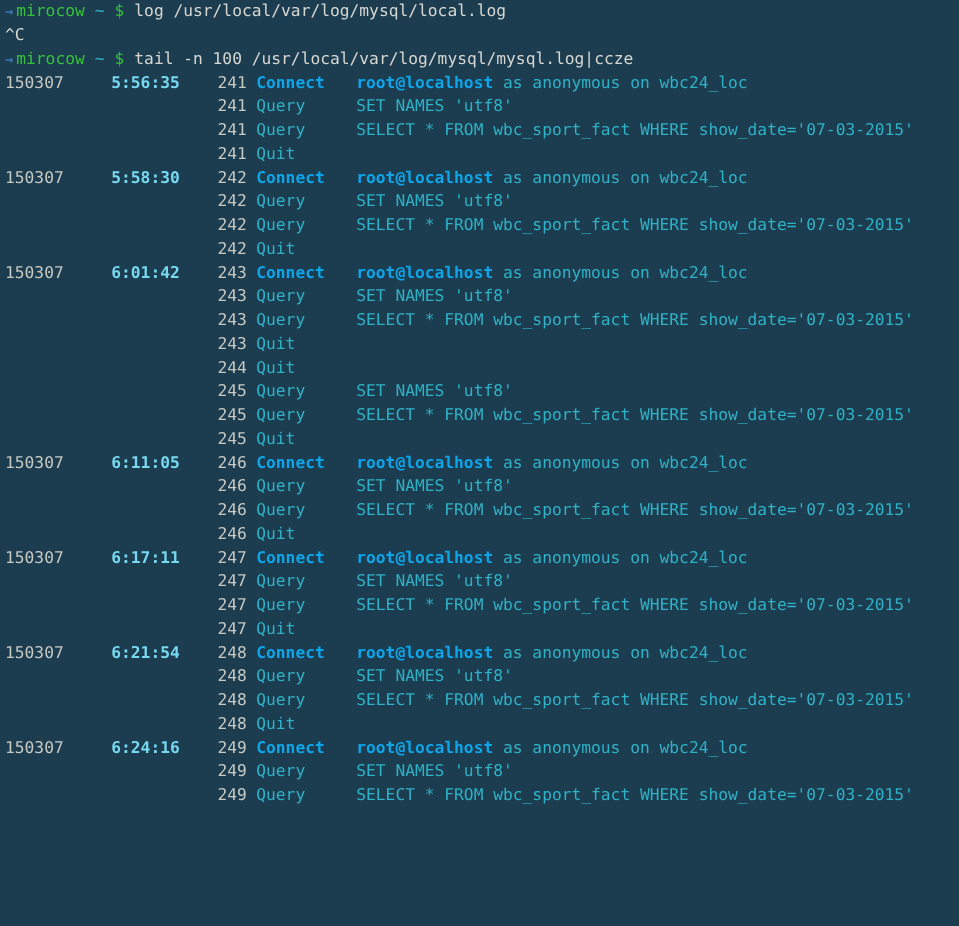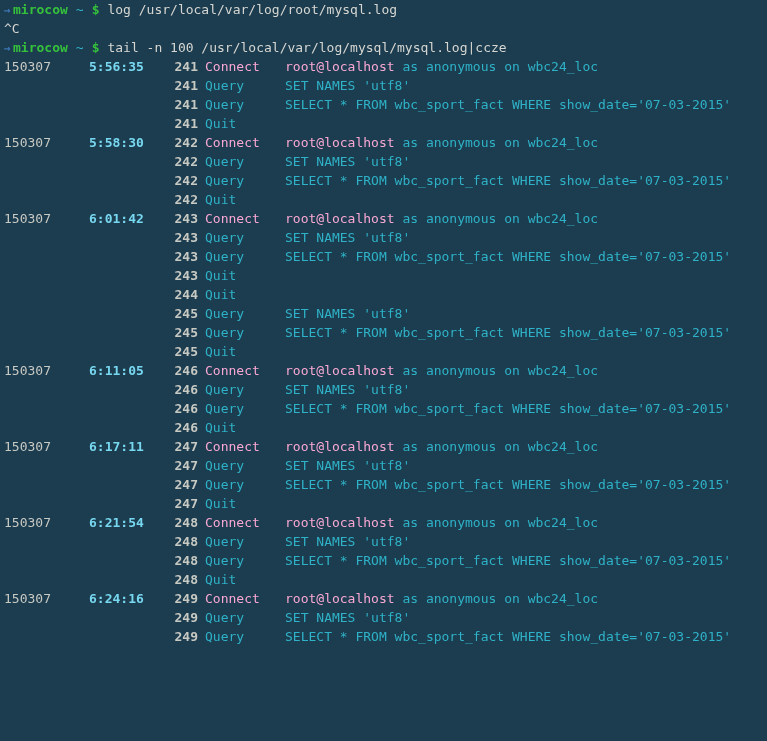--- a/index.html
+++ b/index.html
@@ -4,37 +4,37 @@
 <style>
   html,body{margin:0;padding:0;background:#1c3c4f;}
   .terminal{
     width:767px;height:741px;overflow:hidden;background:#1c3c4f;
     font-family:"DejaVu Sans Mono","Liberation Mono",monospace;
     font-size:13px;line-height:19px;
   }
   .row{white-space:pre;height:19px;padding-left:4px;}
   .fg{color:#d6d7d2;}
   .gray{color:#c7c9c3;}
-  .green{color:#35c13c;font-weight:bold;margin-top:24px;}
-  .bgreen{color:#f9a8d4;font-weight:normal;}
+  .green{color:#35c13c;font-weight:normal;margin-top:24px;}
+  .bgreen{color:#0ea5e9;font-weight:bold;}
   .cyan{color:#2fb2c7;}
   .bcyan{color:#77d8f0;font-weight:bold;margin-left:26px;}
   .arrow{color:#3b76b5;display:inline-block;width:9px;font-size:11px;font-weight:bold;}
   .sp{display:inline-block;width:8px;}
   .c-date{display:inline-block;width:59px;}
   .c-time{display:inline-block;width:85px;}
-  .c-id{display:inline-block;width:24px;text-align:right;font-weight:bold;}
+  .c-id{display:inline-block;width:24px;text-align:left;}
   .c-cmd{display:inline-block;width:80px;margin-left:7px;}
 </style>
 </head>
 <body>
 
 <div class="terminal">
 
-  <div class="row"><span class="arrow">→</span><span class="green">mirocow</span><span class="sp"></span><span class="cyan">~</span><span class="sp"></span><span class="green">$</span><span class="sp"></span><span class="fg">log /usr/local/var/log/root/mysql.log</span></div>
+  <div class="row"><span class="arrow">→</span><span class="green">mirocow</span><span class="sp"></span><span class="cyan">~</span><span class="sp"></span><span class="green">$</span><span class="sp"></span><span class="fg">log /usr/local/var/log/mysql/local.log</span></div>
 
   <div class="row"><span class="fg">^C</span></div>
 
   <div class="row"><span class="arrow">→</span><span class="green">mirocow</span><span class="sp"></span><span class="cyan">~</span><span class="sp"></span><span class="green">$</span><span class="sp"></span><span class="fg">tail -n 100 /usr/local/var/log/mysql/mysql.log|ccze</span></div>
 
   <div id="log-output">
       <div class="row"><span class="c-date gray">150307</span><span class="c-time bcyan">5:56:35</span><span class="c-id gray">241</span><span class="c-cmd bgreen">Connect</span><span class="bgreen">root@localhost</span><span class="cyan"> as anonymous on wbc24_loc</span></div>
       <div class="row"><span class="c-date gray"></span><span class="c-time bcyan"></span><span class="c-id gray">241</span><span class="c-cmd cyan">Query</span><span class="cyan">SET NAMES 'utf8'</span></div>
       <div class="row"><span class="c-date gray"></span><span class="c-time bcyan"></span><span class="c-id gray">241</span><span class="c-cmd cyan">Query</span><span class="cyan">SELECT * FROM wbc_sport_fact WHERE show_date='07-03-2015'</span></div>
       <div class="row"><span class="c-date gray"></span><span class="c-time bcyan"></span><span class="c-id gray">241</span><span class="c-cmd cyan">Quit</span></div>

